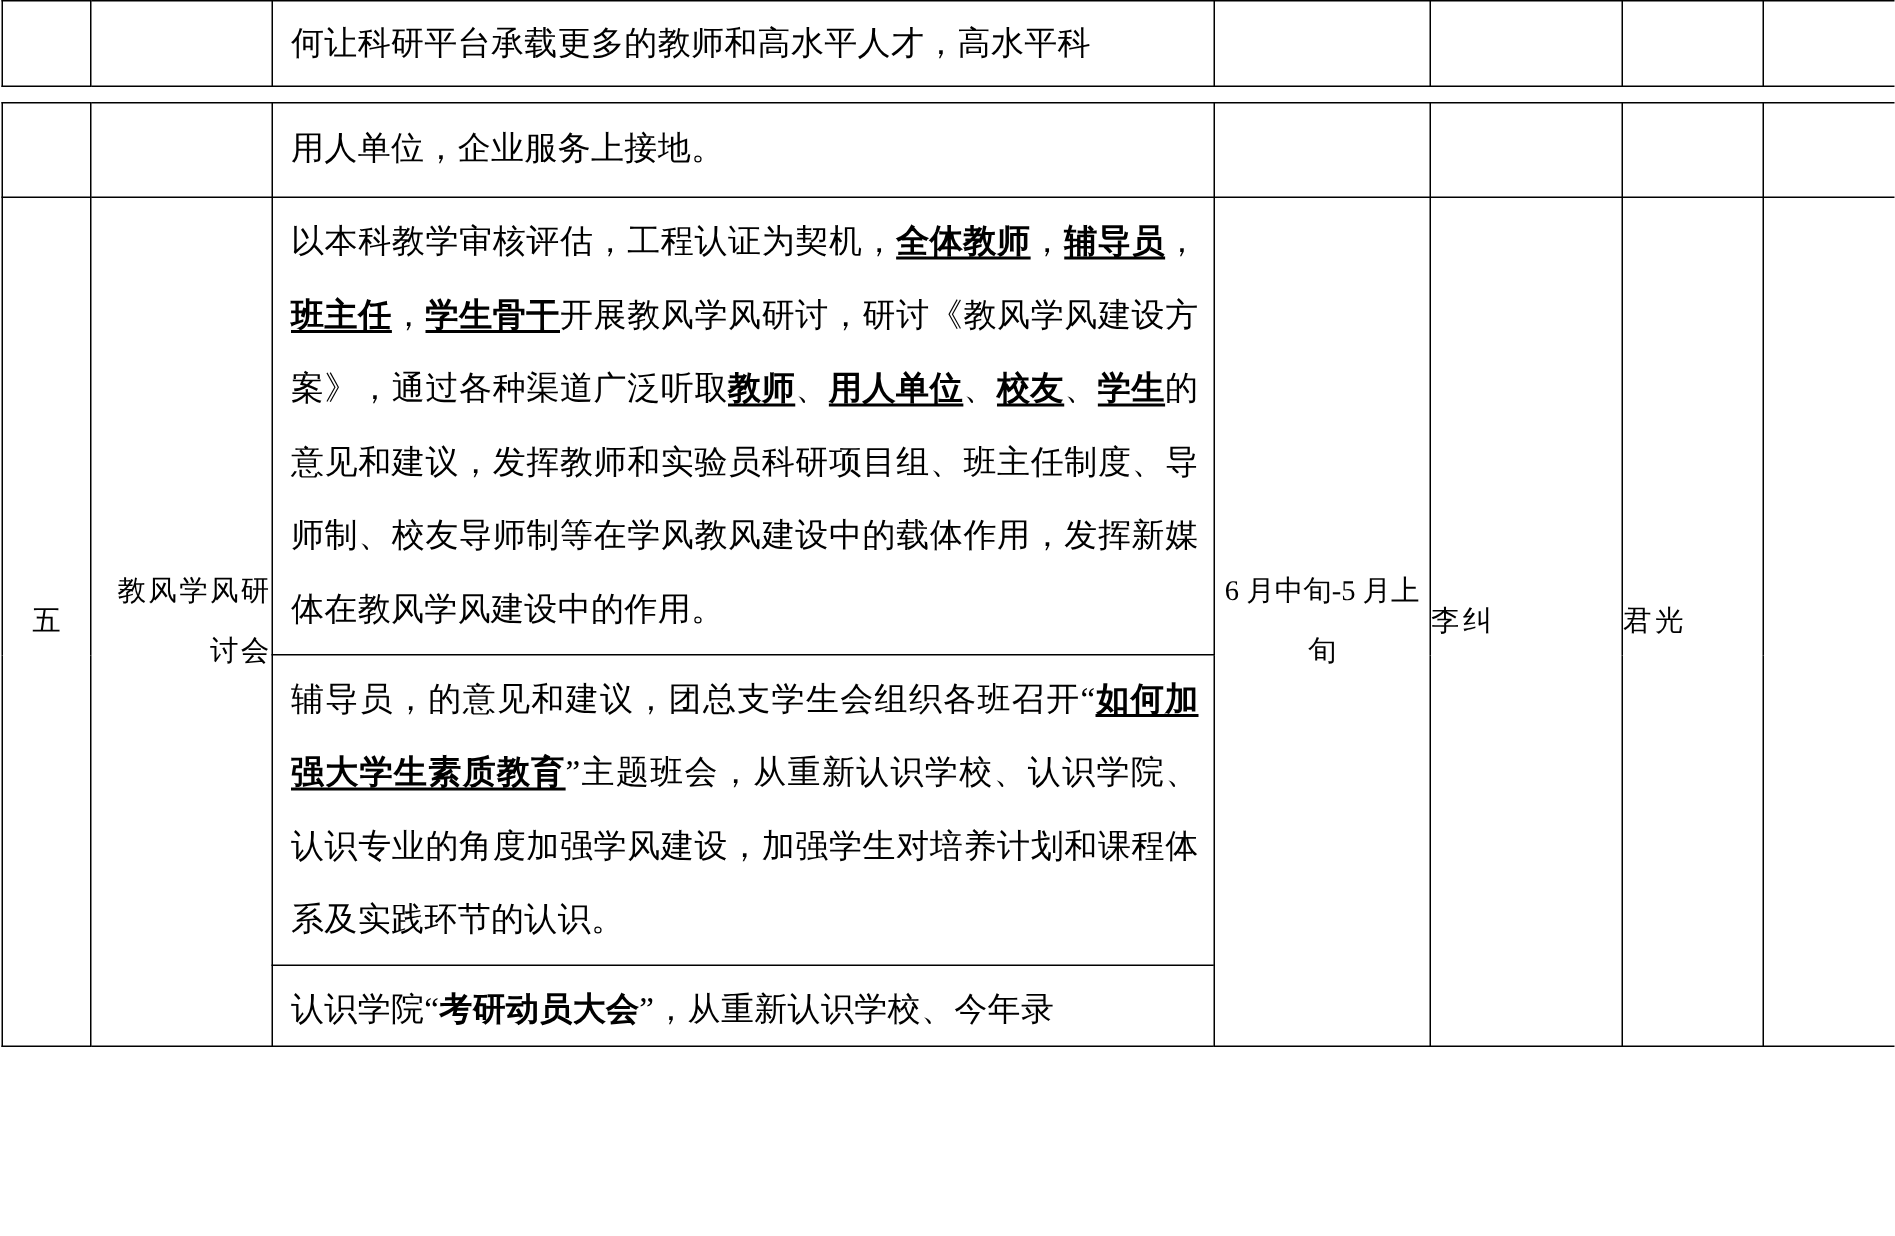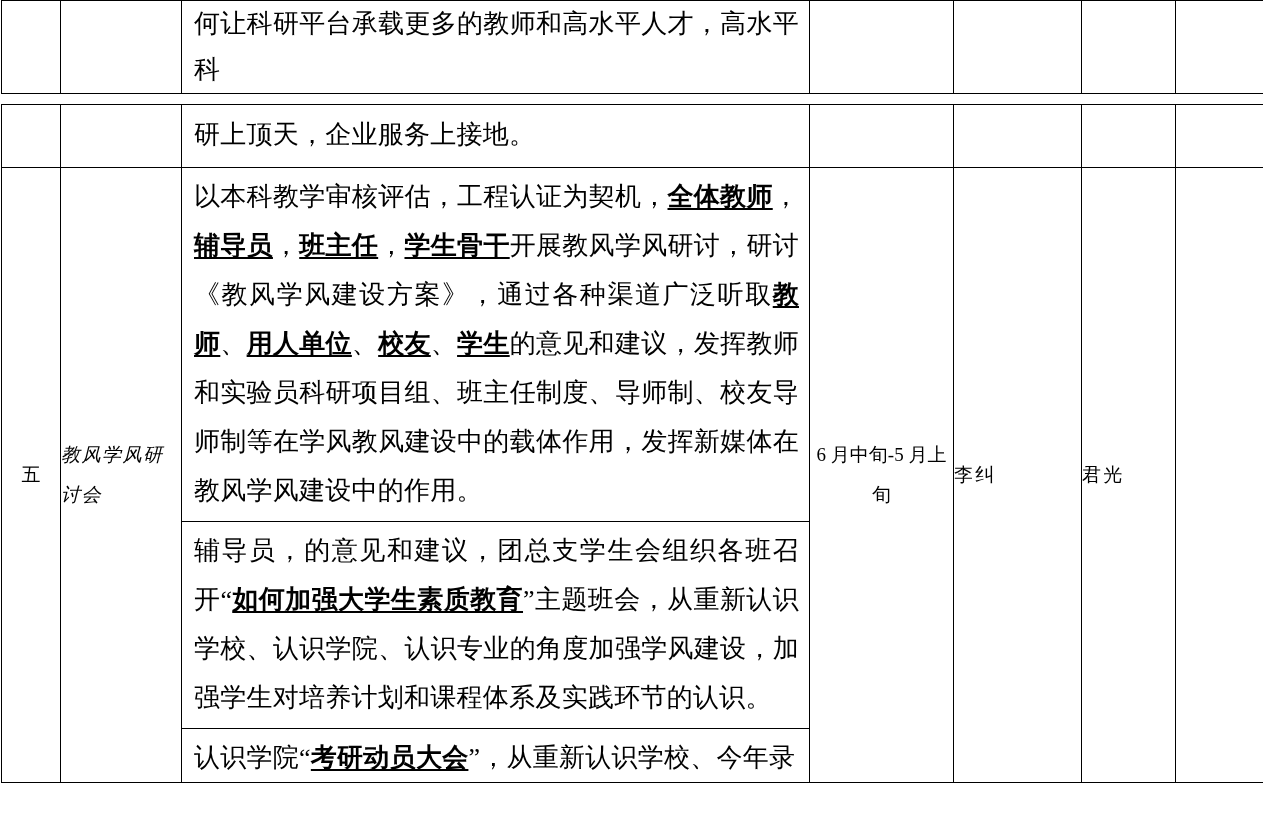--- a/index.html
+++ b/index.html
@@ -38,39 +38,38 @@
   .c-content  { width: 627px; }
   .c-time     { width: 143px; }
   .c-leader   { width: 127px; }
   .c-dept     { width: 93px; }
   .c-last     { width: 90px; }
   .num-cell {
     text-align: center;
     font-size: 20px;
   }
   .name-cell {
-    text-align: left;
+    text-align: right;
     font-size: 20px;
     line-height: 46px;
     letter-spacing: 0.08em;
     padding: 0 14px;
-    font-style: italic;
   }
   .time-cell {
     text-align: center;
     font-size: 20px;
     line-height: 44px;
     padding: 0 8px;
   }
   .person-cell {
     font-size: 20px;
     letter-spacing: 0.12em;
   }
   .para {
-    font-size: 26px;
+    font-size: 22px;
     line-height: 49px;
     margin: 0;
     padding: 4px 10px 6px 12px;
     text-align: justify;
     text-justify: inter-ideograph;
     letter-spacing: 0.01em;
   }
   .u-bold {
     font-weight: bold;
     text-decoration: underline;
@@ -107,21 +106,21 @@
 
   <div style="height:10px"></div>
 
   <table class="doc-table">
 
     <tbody>
         <tr>
       <td class="c-num"></td>
       <td class="c-name"></td>
       <td class="c-content">
-        <div class="para" style="line-height:52px;">研上顶天，企业服务上接地。</div>
+        <div class="para" style="line-height:52px;">用人单位，企业服务上接地。</div>
       </td>
       <td class="c-time"></td>
       <td class="c-leader"></td>
       <td class="c-dept"></td>
       <td class="c-last"></td>
     </tr>
 
     <tr>
       <td class="c-num num-cell" rowspan="3">五</td>
       <td class="c-name name-cell" rowspan="3">教风学风研讨会</td>
@@ -133,19 +132,19 @@
       <td class="c-dept person-cell" rowspan="3">君光</td>
       <td class="c-last" rowspan="3"></td>
     </tr>
     <tr>
       <td class="c-content">
         <div class="para" id="p2"><span>辅导员，的意见和建议，团总支学生会组织各班召开“</span><span class="u-bold">如何加强大学生素质教育</span><span>”主题班会，从重新认识学校、认识学院、认识专业的角度加强学风建设，加强学生对培养计划和课程体系及实践环节的认识。</span></div>
       </td>
     </tr>
     <tr>
       <td class="c-content">
-        <div class="para" id="p3" style="padding-bottom:0;"><span>认识学院“</span><span style="font-weight: bold; text-decoration: underline; text-underline-offset: 3px;">考研动员大会</span><span>”，从重新认识学校、今年录</span></div>
+        <div class="para" id="p3" style="padding-bottom:0;"><span>认识学院“</span><span style="font-weight: bold; text-underline-offset: 3px;">考研动员大会</span><span>”，从重新认识学校、今年录</span></div>
       </td>
     </tr>
   </tbody>
     </table>
 
 </div>
 
 </body></html>

